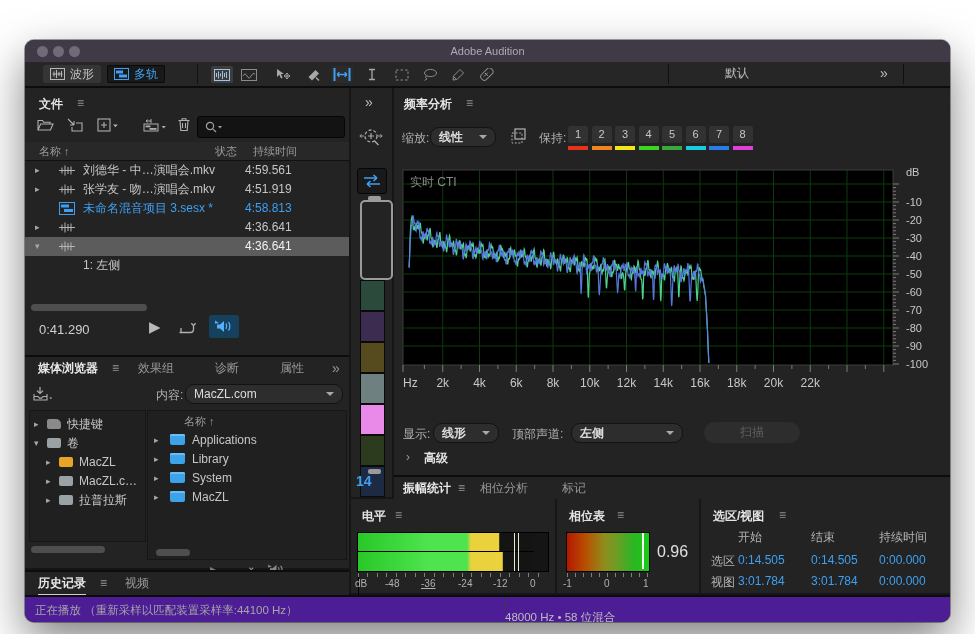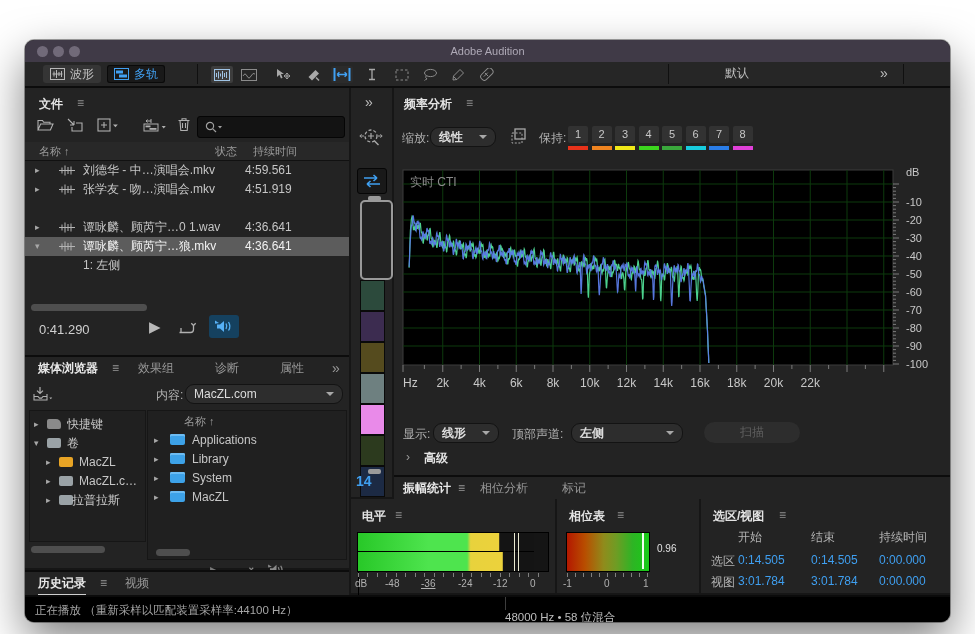--- a/index.html
+++ b/index.html
@@ -213,34 +213,41 @@
           <div class="fdur">4:59.561</div>
         </div>
         <div class="frow" style="top: 19px;">
           <div class="exp">▸</div>
           <svg width="16" height="13" viewBox="0 0 16 13" style="position: absolute; left: 34px; top: 3px;">
             <path d="M0,6.5 h16 M3,3.5 v6 M6,1.5 v10 M9,3 v7 M12,2.5 v8" stroke="#b4b4b4" fill="none"></path>
           </svg>
           <div class="fname">张学友 - 吻…演唱会.mkv</div>
           <div class="fdur">4:51.919</div>
         </div>
+        <div class="frow" style="top: 38px;">
+          <svg width="16" height="13" viewBox="0 0 16 13" style="position: absolute; left: 34px; top: 3px;">
+            <rect x="0.5" y="0.5" width="15" height="12" fill="none" stroke="#3f9ff0"></rect>
+            <rect x="2" y="2.5" width="8" height="3" fill="#3f9ff0"></rect>
+            <rect x="5" y="7" width="9" height="3" fill="#3f9ff0"></rect>
+          </svg>
+          <div class="fname blue">未命名混音项目 3.sesx *</div>
+          <div class="fdur blue">4:58.813</div>
+        </div>
         <div class="frow" style="top: 57px;">
           <div class="exp">▸</div>
           <svg width="16" height="13" viewBox="0 0 16 13" style="position: absolute; left: 34px; top: 3px;">
             <path d="M0,6.5 h16 M3,3.5 v6 M6,1.5 v10 M9,3 v7 M12,2.5 v8" stroke="#b4b4b4" fill="none"></path>
           </svg>
-          <div class="fname">谭咏麟、顾芮宁…0 1.wav</div>
           <div class="fdur">4:36.641</div>
         </div>
         <div class="frow selrow" style="top: 76px;">
           <div class="exp">▾</div>
           <svg width="16" height="13" viewBox="0 0 16 13" style="position: absolute; left: 34px; top: 3px;">
             <path d="M0,6.5 h16 M3,3.5 v6 M6,1.5 v10 M9,3 v7 M12,2.5 v8" stroke="#b4b4b4" fill="none"></path>
           </svg>
-          <div class="fname">谭咏麟、顾芮宁…狼.mkv</div>
           <div class="fdur">4:36.641</div>
         </div>
         <div class="frow" style="top: 95px;">
           <div class="fname" style="left: 58px;">1: 左侧</div>
         </div>
       </div>
 
     <div class="hpill" style="left:6px;top:216px;width:116px"></div>
 
     <span class="abs" style="left:14px;top:234px;font-size:13px;color:#cfcfcf">0:41.290</span>
@@ -300,21 +307,21 @@
           <div class="fname" style="left: 49px; white-space: nowrap; overflow: hidden; max-width: 62px;">MacZL</div>
         </div>
         <div class="frow" style="top: 61px; height: 19px;">
           <div class="exp" style="left: 16px;">▸</div>
           <span style="position: absolute; left: 29px; top: 4px; width: 14px; height: 10px; border-radius: 2px; background: rgb(154, 162, 166);"></span>
           <div class="fname" style="left: 49px; white-space: nowrap; overflow: hidden; max-width: 62px;">MacZL.c…</div>
         </div>
         <div class="frow" style="top: 80px; height: 19px;">
           <div class="exp" style="left: 16px;">▸</div>
           <span style="position: absolute; left: 29px; top: 4px; width: 14px; height: 10px; border-radius: 2px; background: rgb(154, 162, 166);"></span>
-          <div class="fname" style="left: 42px; white-space: nowrap; overflow: hidden; max-width: 62px;">拉普拉斯</div>
+          <div class="fname" style="left: 49px; white-space: nowrap; overflow: hidden; max-width: 62px;">拉普拉斯</div>
         </div>
       </div>
 
     <div class="abs" style="left:122px;top:32px;width:198px;height:148px;background:#202020;border:1px solid #161616">
       <span class="abs dim" style="left:36px;top:3px"><span>名称</span> <span>↑</span></span>
       <div class="abs" id="list-rows" style="left:0;top:20px;width:198px;height:110px">
           <div class="frow" style="top: 0px; height: 19px;">
             <div class="exp" style="left: 6px;">▸</div>
             <span style="position: absolute; left: 22px; top: 3px; width: 15px; height: 11px; background: rgb(61, 162, 232); border-radius: 1.5px 1.5px 2px 2px; box-shadow: rgb(109, 188, 242) 0px 2px 0px inset;"></span>
             <div class="fname" style="left: 44px;">Applications</div>
@@ -607,21 +614,21 @@
       </div>
   </div>
 
   <div class="panel" style="left:532px;top:459px;width:142px;height:94px">
     <span class="abs ptitle" style="left:12px;top:9px">相位表</span>
     <span class="abs pmenu" style="left:60px;top:9px">≡</span>
     <div class="abs" style="left:9px;top:33px;width:82px;height:38px;border:1px solid #000;
          background:linear-gradient(90deg,#b41800 0%,#b84e00 22%,#8f8c1c 45%,#6f9c24 60%,#2eb424 80%,#17cc17 100%)">
       <div class="abs" id="phase-marker" style="top: 0px; width: 2px; height: 36px; background: rgb(242, 255, 242); left: calc(93% - 1px);"></div>
     </div>
-    <span class="abs" style="left:100px;top:44px;font-size:10px;color:#e0e0e0">0.96</span>
+    <span class="abs" style="left:100px;top:44px;font-size:16px;color:#e0e0e0">0.96</span>
     <div class="abs ticks-h" style="left:10px;top:74px;width:81px;height:4px;background:repeating-linear-gradient(to right,#808080 0 1px,transparent 1px 8px)"></div>
     <div class="abs" id="phase-scale" style="left:0;top:79px;width:142px;height:13px">
         <span class="scale-lbl" style="left: 6px;">-1</span>
         <span class="scale-lbl" style="left: 47px;">0</span>
         <span class="scale-lbl" style="left: 86px;">1</span>
       </div>
   </div>
 
   <div class="panel" style="left:676px;top:459px;width:249px;height:94px">
     <span class="abs ptitle" style="left:12px;top:9px">选区/视图</span>
@@ -638,21 +645,21 @@
         </div>
         <div style="position: relative; height: 21px;">
           <span class="tbl-hdr" style="left: 10px; top: 2px;">视图</span>
           <span class="tbl-val" style="left: 37px; top: 2px;">3:01.784</span>
           <span class="tbl-val" style="left: 110px; top: 2px;">3:01.784</span>
           <span class="tbl-val" style="left: 178px; top: 2px;">0:00.000</span>
         </div>
       </div>
   </div>
 
-  <div class="abs" style="left:0;top:555px;width:925px;height:27px;background:#000000;border-top:2px solid #0b0b0b">
+  <div class="abs" style="left:0;top:555px;width:925px;height:27px;background:#4c1d95;border-top:2px solid #0b0b0b">
     <span class="abs" style="left:10px;top:6px;font-size:11.5px;color:#a6a6a6">正在播放 （重新采样以匹配装置采样率:44100 Hz）</span>
     <div class="abs" id="status-items" style="left:480px;top:0;width:445px;height:25px">
         <div style="left: 23px; top: 6px; width: 1px; height: 13px; background: rgb(61, 61, 61);"></div>
         <div style="left: 35px; top: 6px; font-size: 11.5px; color: rgb(189, 189, 189);">48000 Hz • 58 位混合</div>
       </div>
   </div>
 
 </div>
 
 </body></html>

